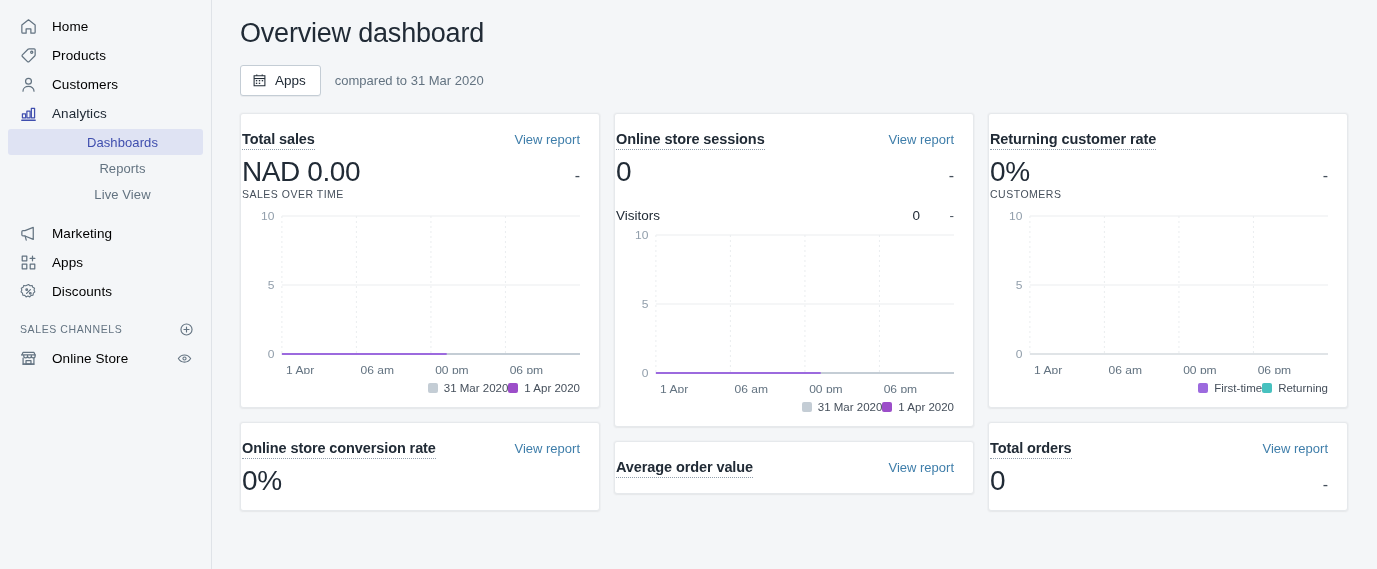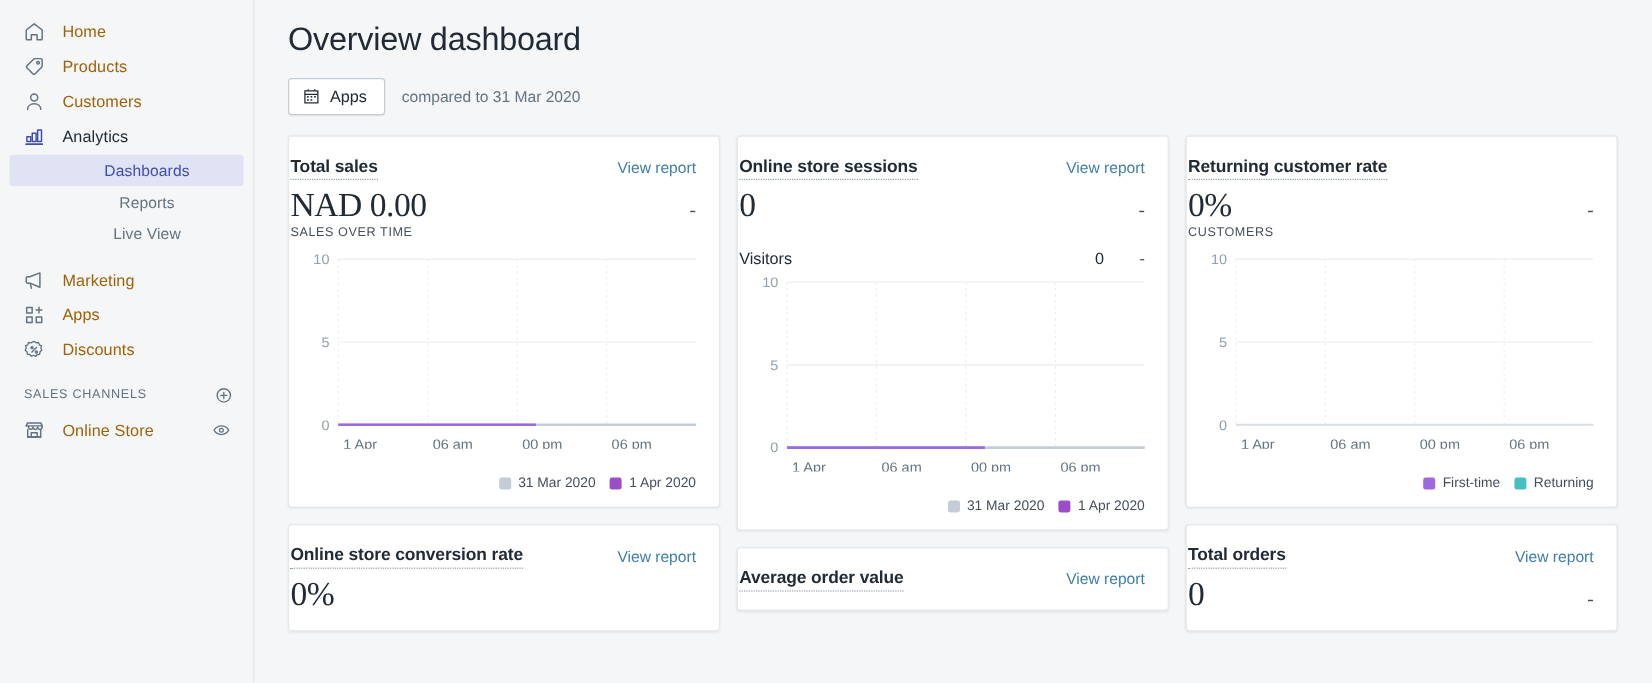--- a/index.html
+++ b/index.html
@@ -31,21 +31,21 @@
   }
   .nav-icon {
     width: 20px; height: 20px;
     display: flex; align-items: center; justify-content: center;
     margin-right: 14px;
     flex: 0 0 20px;
   }
   .nav-icon svg { display: block; }
   .nav-label {
     font-size: 13.5px; line-height: 1;
-    color: #a16207;
+    color: #000000;
     letter-spacing: .1px;
   }
   .nav-item.active-parent .nav-label { color: #212b36; }
 
   .subnav { padding-left: 0; margin-top: 1px; }
   .sub-item {
     display: flex; align-items: center;
     height: 26px;
     margin: 0 8px 0 8px;
     padding-left: 34px;
@@ -141,21 +141,20 @@
     color: #3f7eaa;
     text-decoration: none;
     cursor: pointer;
     white-space: nowrap;
     padding-top: 1px;
   }
 
   .metric-row {
     display: flex; align-items: baseline; justify-content: space-between;
     margin-top: 6px;
-    font-family: Liberation Serif, serif;
   }
   .metric-value {
     font-size: 28px; font-weight: 400; color: #212b36; letter-spacing: -.4px;
   }
   .metric-delta { font-size: 16px; color: #454f5b; }
 
   .sub-metric {
     display: flex; align-items: baseline;
     margin-top: 20px;
     font-size: 13.5px; color: #212b36;
@@ -171,21 +170,21 @@
     text-transform: uppercase;
     margin-bottom: 4px;
   }
 
   
   .chart { position: relative; width: 100%; height: 170px; }
   .chart svg { display: block; width: 100%; height: 100%; }
 
   .legend {
     display: flex; align-items: center; justify-content: flex-end;
-    gap: 12px; margin-top: 23px;
+    margin-top: 8px;
   }
   .legend-item { display: flex; align-items: center; gap: 6px; cursor: pointer; }
   .legend-swatch { width: 10px; height: 10px; border-radius: 2px; display: block; }
   .legend-text { font-size: 11.5px; color: #454f5b; }
 </style>
 </head>
 <body>
 
 <div class="app">
 

